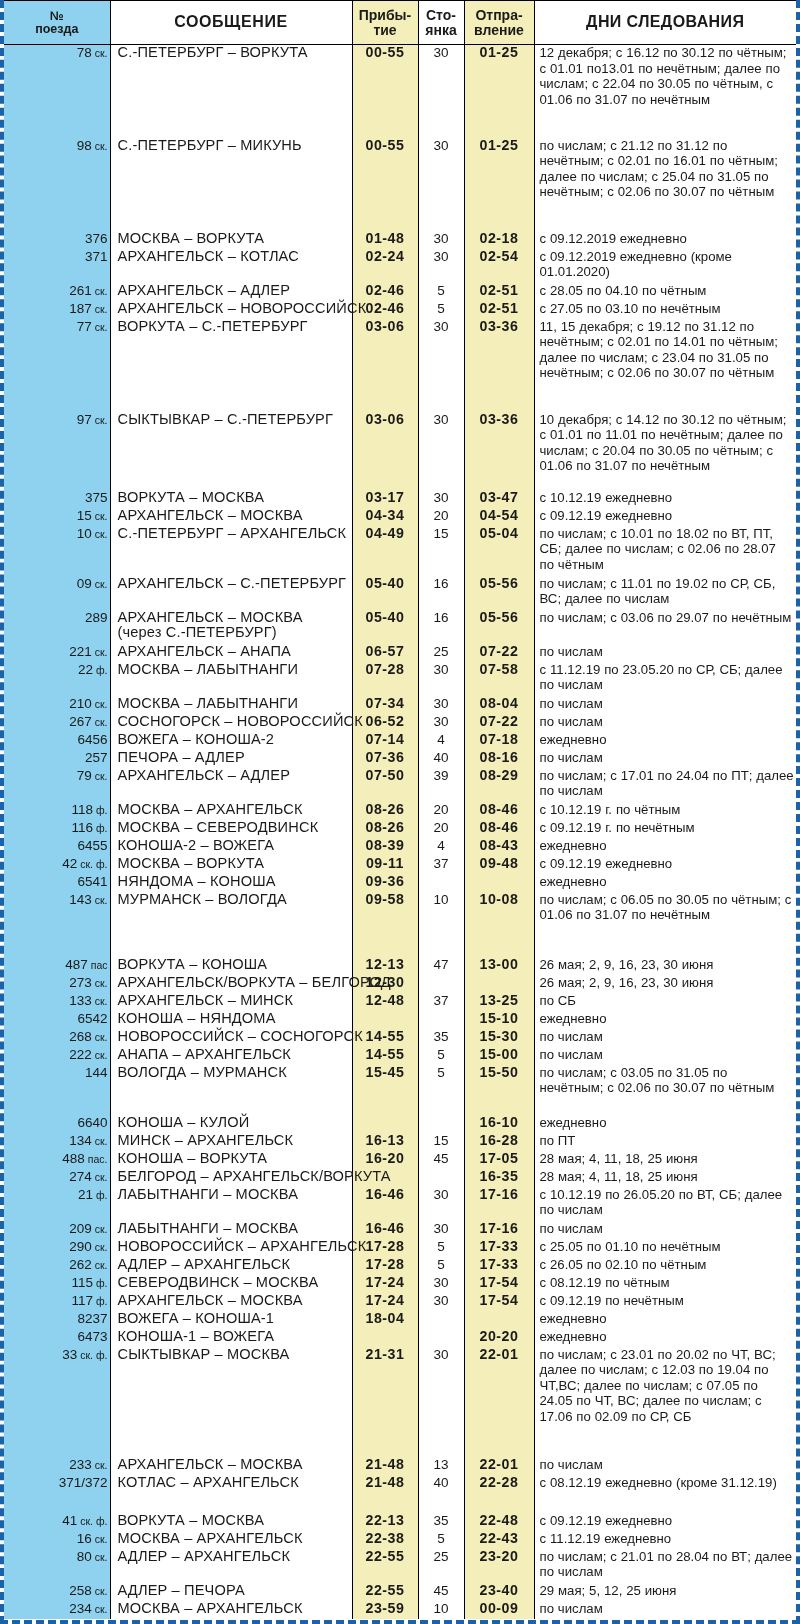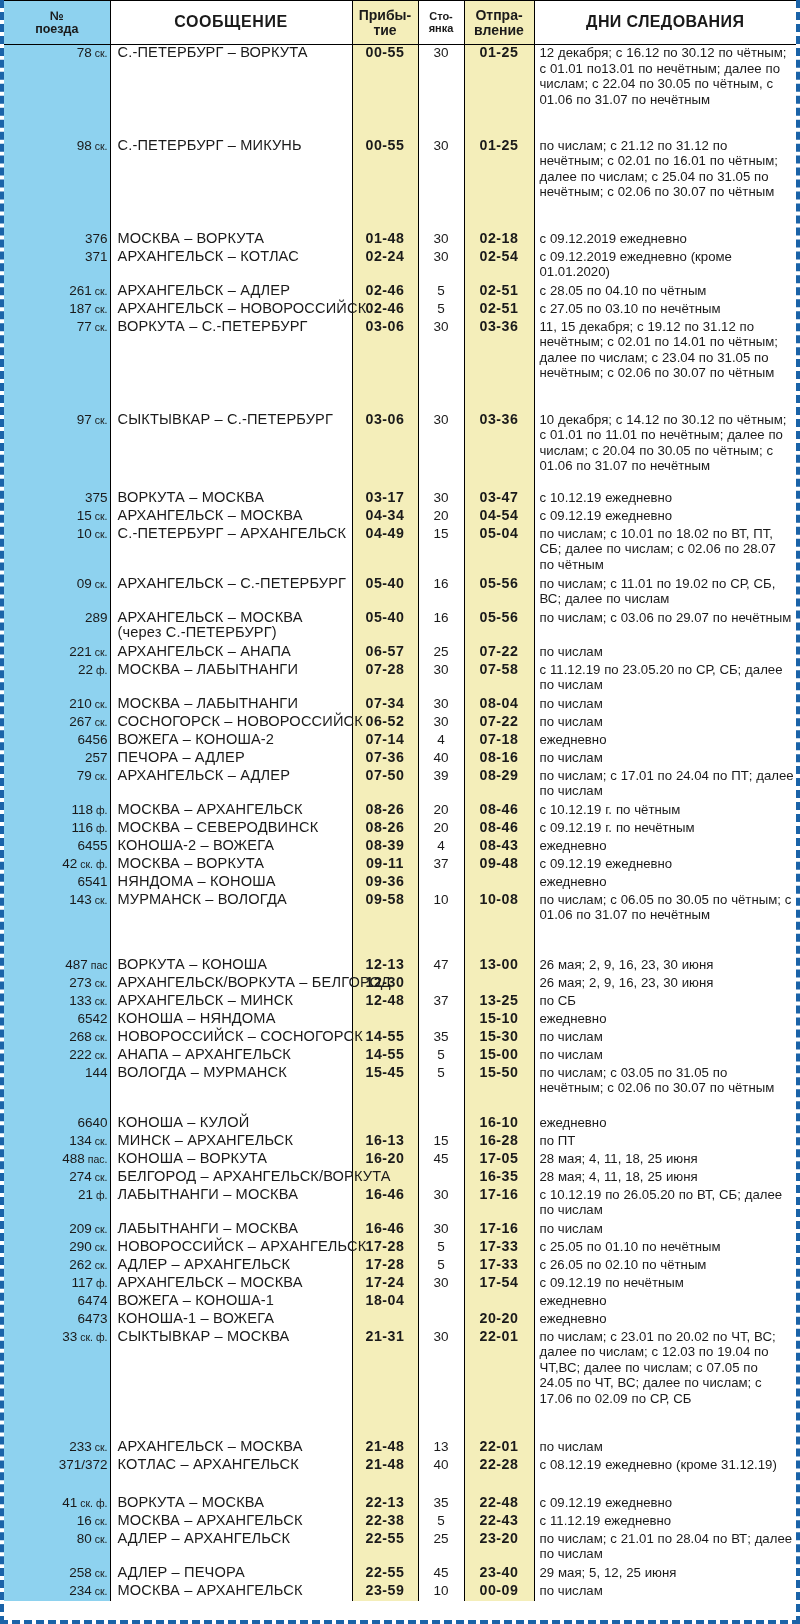--- a/index.html
+++ b/index.html
@@ -44,21 +44,21 @@
     font-weight: bold;
     line-height: 1.02;
     vertical-align: middle;
     text-align: center;
     height: 44px;
     box-sizing: border-box;
   }
   th.h-num   { background: #8ed2ef; font-size: 12.5px; }
   th.h-route { background: #ffffff; font-size: 16px; letter-spacing: .6px; }
   th.h-arr   { background: #f4eeba; font-size: 14px; }
-  th.h-stop  { background: #ffffff; font-size: 11px; }
+  th.h-stop  { background: #ffffff; font-size: 14px; }
   th.h-dep   { background: #f4eeba; font-size: 14px; }
   th.h-days  { background: #ffffff; font-size: 16px; letter-spacing: .4px; }
 
   
   tbody td {
     border-left: 1px solid #000;
     border-right: 1px solid #000;
     border-top: none;
     border-bottom: none;
     padding: 0 4px;
@@ -477,29 +477,37 @@
         </tr>
         <tr style="height: 18px;">
           <td class="c-num"><span>262</span><span class="sfx"> ск.</span></td>
           <td class="c-route"><span>АДЛЕР  –  АРХАНГЕЛЬСК</span></td>
           <td class="c-arr">17-28</td>
           <td class="c-stop">5</td>
           <td class="c-dep">17-33</td>
           <td class="c-days">с 26.05 по 02.10 по чётным</td>
         </tr>
         <tr style="height: 18px;">
+          <td class="c-num"><span>115</span><span class="sfx"> ф.</span></td>
+          <td class="c-route"><span>СЕВЕРОДВИНСК  –  МОСКВА</span></td>
+          <td class="c-arr">17-24</td>
+          <td class="c-stop">30</td>
+          <td class="c-dep">17-54</td>
+          <td class="c-days">с 08.12.19 по чётным</td>
+        </tr>
+        <tr style="height: 18px;">
           <td class="c-num"><span>117</span><span class="sfx"> ф.</span></td>
           <td class="c-route"><span>АРХАНГЕЛЬСК  –  МОСКВА</span></td>
           <td class="c-arr">17-24</td>
           <td class="c-stop">30</td>
           <td class="c-dep">17-54</td>
           <td class="c-days">с 09.12.19 по нечётным</td>
         </tr>
         <tr style="height: 18px;">
-          <td class="c-num"><span>6474</span></td>
+          <td class="c-num"><span>8237</span></td>
           <td class="c-route"><span>ВОЖЕГА  –  КОНОША-1</span></td>
           <td class="c-arr">18-04</td>
           <td class="c-stop"></td>
           <td class="c-dep"></td>
           <td class="c-days">ежедневно</td>
         </tr>
         <tr style="height: 18px;">
           <td class="c-num"><span>6473</span></td>
           <td class="c-route"><span>КОНОША-1  –  ВОЖЕГА</span></td>
           <td class="c-arr"></td>

